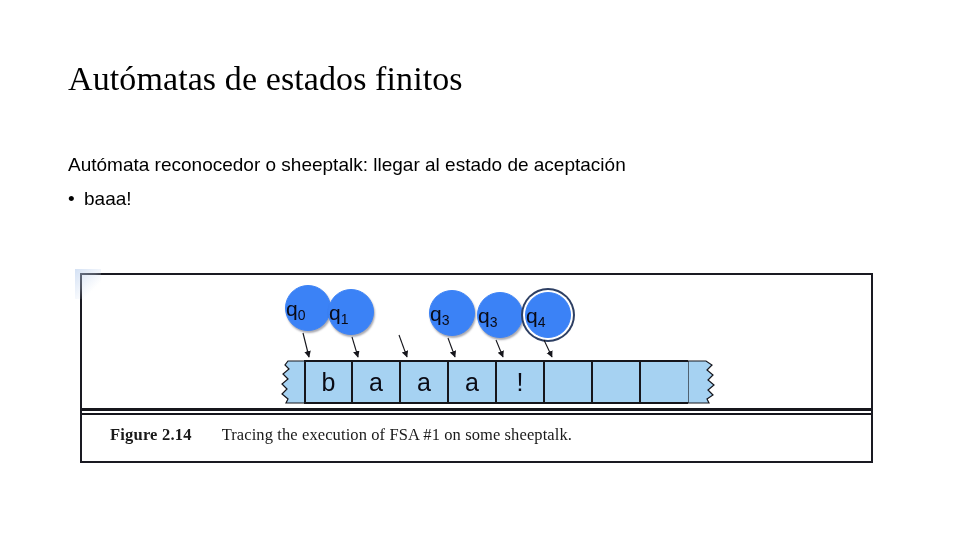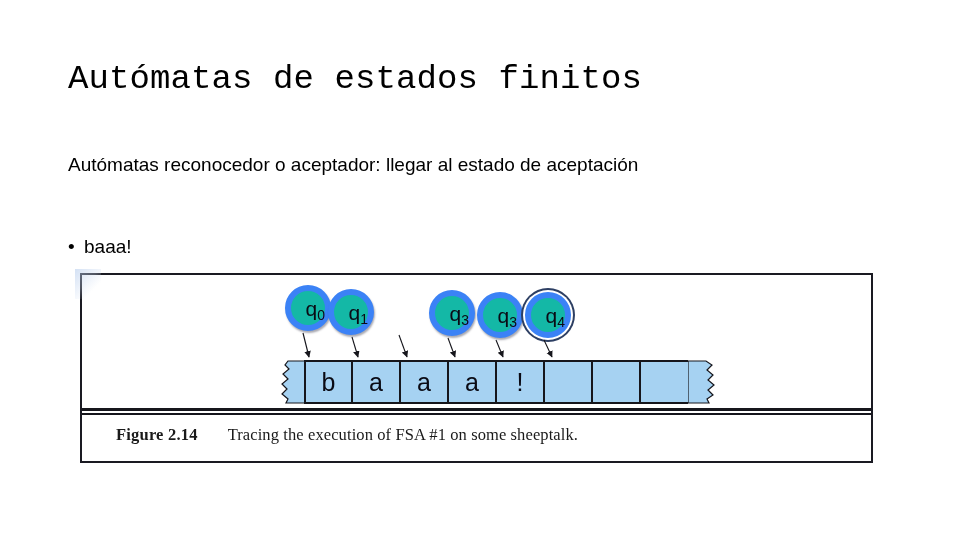--- a/index.html
+++ b/index.html
@@ -15,21 +15,21 @@
     font-family: "Liberation Sans", sans-serif;
     color: #000000;
   }
 
   
   #slide-title {
     position: absolute;
     left: 68px;
     top: 58px;
     width: 840px;
-    font-family: Liberation Mono, monospace;
+    font-family: Liberation Serif, serif;
     font-size: 34px;
     font-weight: 400;
     line-height: 42px;
     letter-spacing: 0.1px;
     color: #000000;
     white-space: nowrap;
   }
 
   
   #body-text {
@@ -41,21 +41,20 @@
   .body-line {
     font-family: "Liberation Sans", sans-serif;
     font-size: 19px;
     font-weight: 400;
     line-height: 34px;
     color: #000000;
     white-space: nowrap;
   }
   .bullet-line {
     padding-left: 0;
-    margin-top: 48px;
   }
   .bullet-glyph {
     display: inline-block;
     width: 16px;
   }
 
   
   #figure-box {
     position: absolute;
     left: 80px;
@@ -103,21 +102,21 @@
   #caption-rule .rule-thin {
     position: absolute;
     left: 0; right: 0; top: 5px;
     height: 2px;
     background: #16161c;
   }
 
   
   #figure-caption {
     position: absolute;
-    left: 34px;
+    left: 28px;
     top: 150px;
     right: 10px;
     font-family: "Liberation Serif", serif;
     font-size: 16.5px;
     color: #1a1a1a;
     white-space: nowrap;
   }
   #caption-label {
     font-weight: bold;
     letter-spacing: 0.2px;
@@ -126,27 +125,27 @@
     margin-left: 30px;
     letter-spacing: 0.1px;
   }
 
   
   .state-node {
     position: absolute;
     width: 46px;
     height: 46px;
     border-radius: 50%;
-    background: #14b8a6;
-    border: 6px solid #3b82f6;
+    background: #3b82f6;
+    border: 1px solid #3b82f6;
     box-sizing: border-box;
     box-shadow: 1px 2px 2px rgba(40,40,60,0.40);
     display: flex;
     align-items: center;
-    justify-content: flex-end;
+    justify-content: flex-start;
   }
   .state-node.accepting {
     box-shadow: 0 0 0 2px #ffffff, 0 0 0 4px #2d3f63, 1px 2px 2px rgba(40,40,60,0.40);
   }
   .state-label {
     font-family: "Liberation Sans", sans-serif;
     font-size: 21px;
     font-weight: 400;
     color: #0a0a14;
     line-height: 1;
@@ -206,21 +205,21 @@
     left: 0; top: 0;
     width: 793px; height: 134px;
   }
 </style>
 </head>
 <body>
 
 <div id="slide-title">Autómatas de estados finitos</div>
 
 <div id="body-text">
-  <div class="body-line">Autómatas reconocedor o aceptador: llegar al estado de aceptación</div>
+  <div class="body-line">Autómata reconocedor o sheeptalk: llegar al estado de aceptación</div>
   <div class="body-line bullet-line">
     <span class="bullet-glyph">•</span><span>baaa!</span>
   </div>
 </div>
 
 <div id="figure-box">
 
   <div id="scan-artifact"></div>
 
   <div id="diagram-area">

